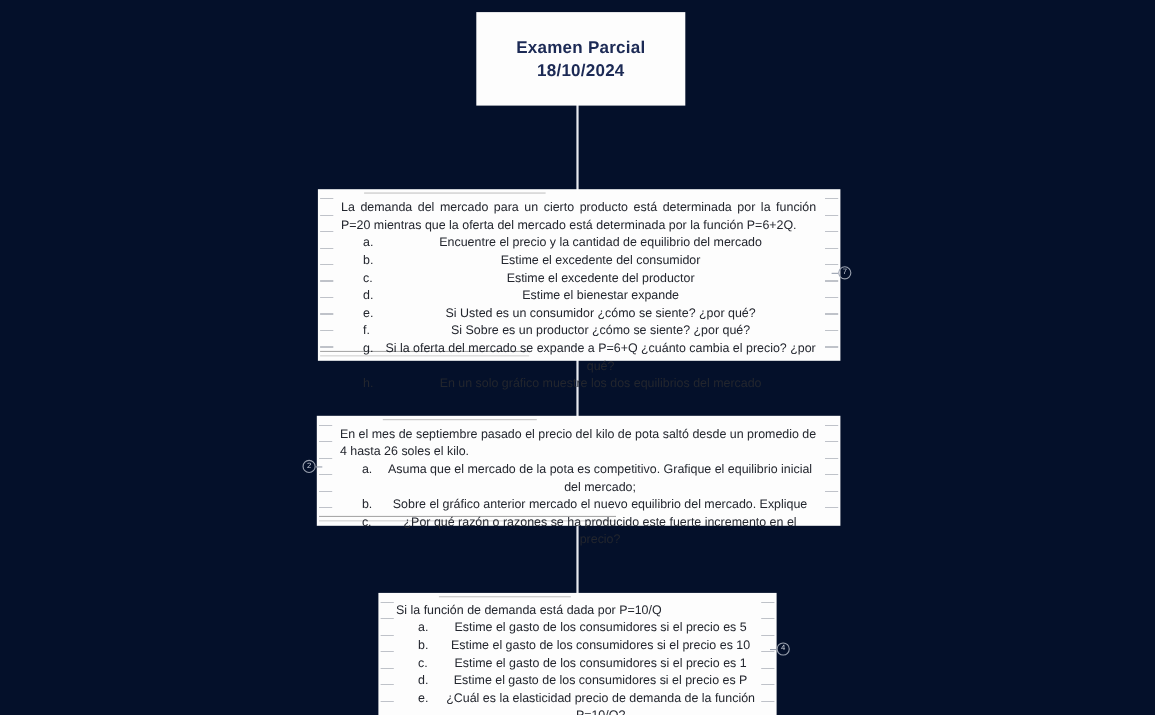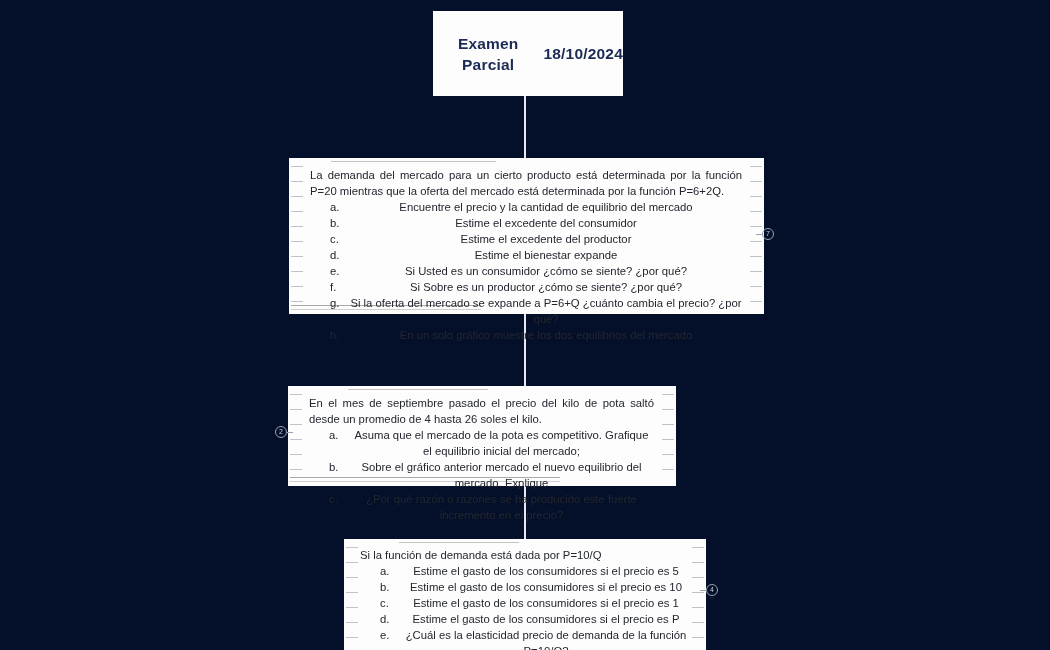--- a/index.html
+++ b/index.html
@@ -30,38 +30,38 @@
     z-index: 1;
   }
 
   
   .title-card {
     left: 433px; top: 11px;
     width: 190px; height: 85px;
     text-align: center;
     padding-top: 0;
     display: flex;
-    flex-direction: row;
+    flex-direction: column;
     justify-content: center;
     color: #1c2a55;
     font-weight: bold;
     font-size: 15.5px;
     line-height: 21px;
     letter-spacing: 0.2px;
     align-items: center;
   }
 
   
   .q-card {
     color: #23262e;
     font-size: 11.3px;
     line-height: 16px;
   }
-  .card-1 { left: 289px; top: 158px; width: 475px; height: 156px; }
-  .card-2 { left: 288px; top: 386px; width: 388px; height: 100px; }
+  .card-1 { left: 289px; top: 172px; width: 475px; height: 156px; }
+  .card-2 { left: 288px; top: 378px; width: 476px; height: 100px; }
   .card-3 { left: 344px; top: 539px; width: 362px; height: 127px; }
 
   .card-body { position: relative; z-index: 2; }
   .card-1 .card-body, .card-2 .card-body { padding: 9px 22px 0 21px; }
   .card-3 .card-body { padding: 8px 14px 0 16px; }
 
   .intro { text-align: justify; }
   .card-3 .intro { text-align: left; }
 
   .item { display: flex; margin-left: 20px; }

